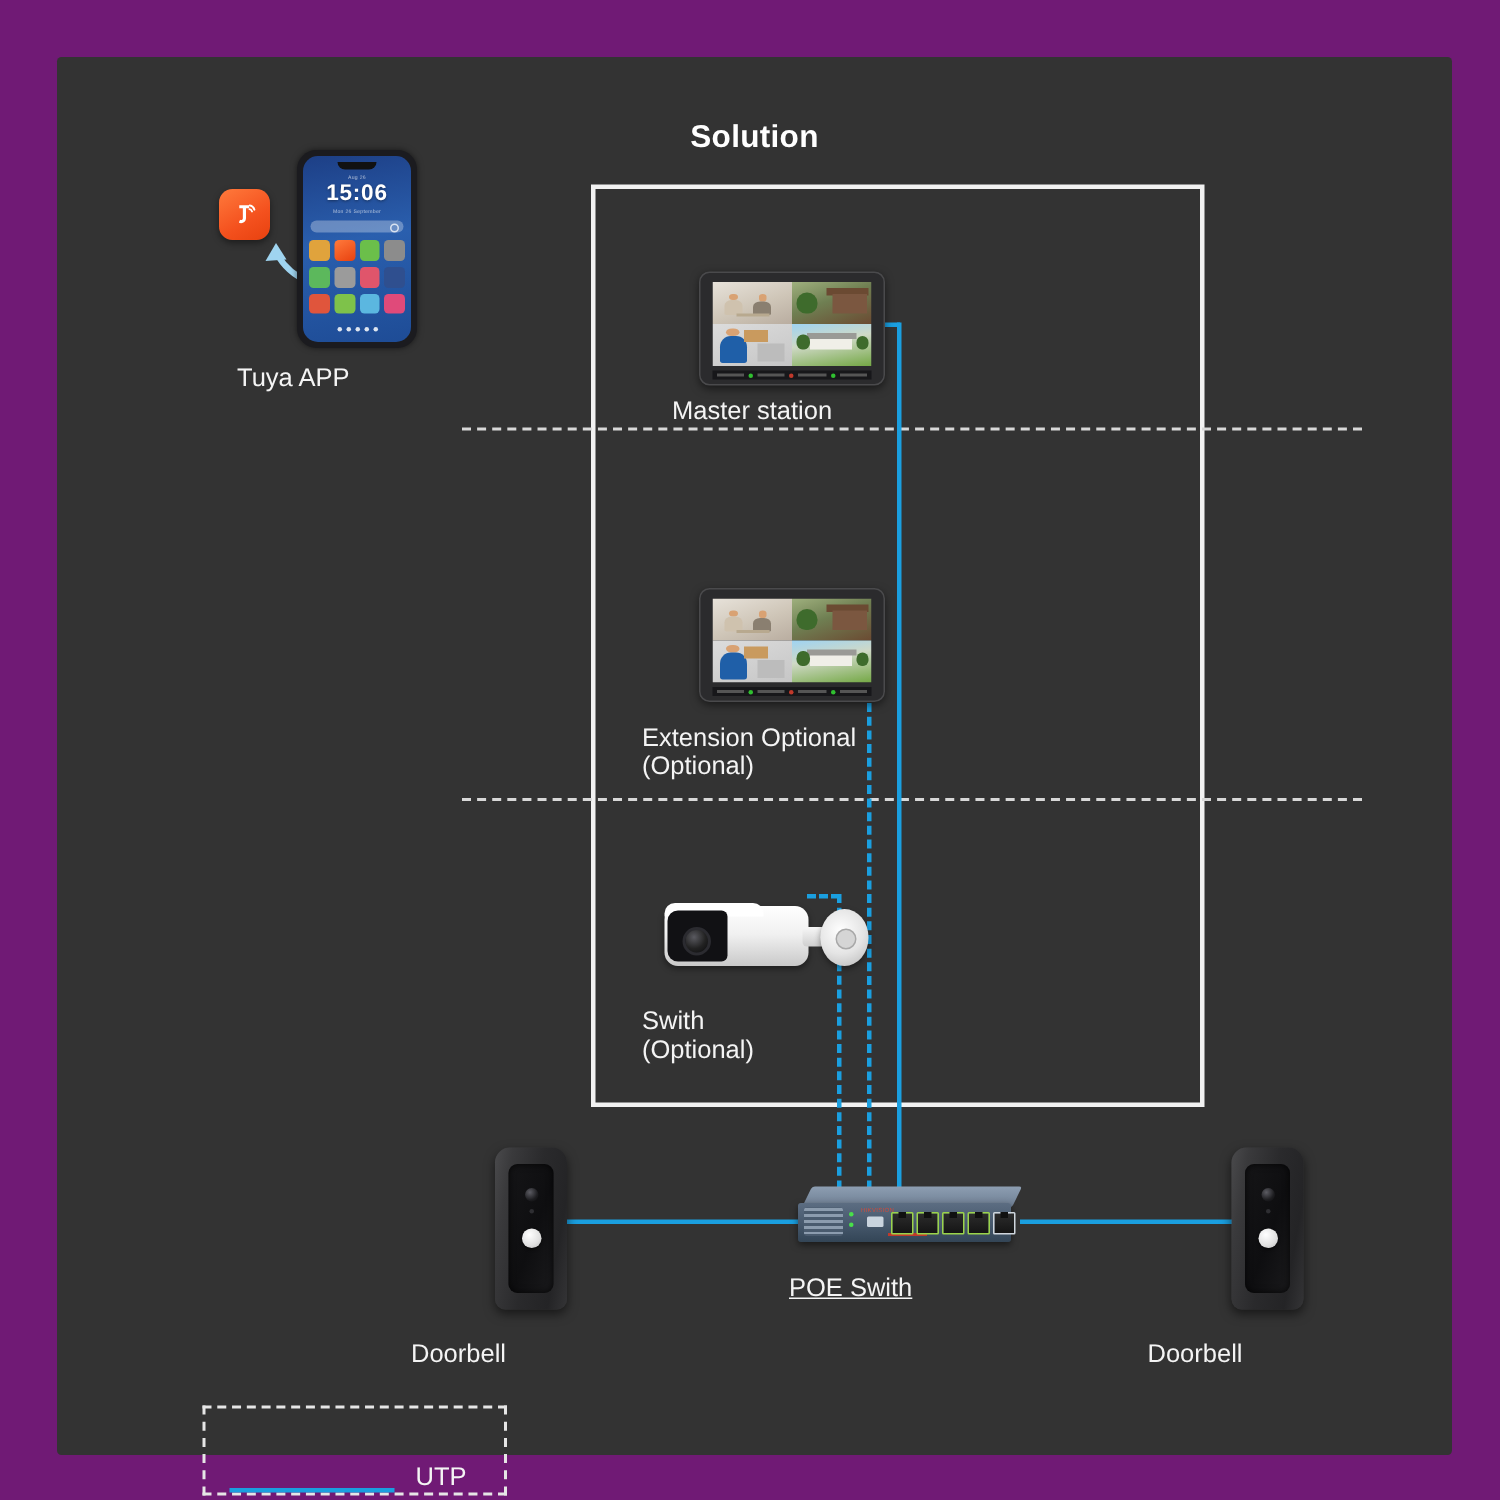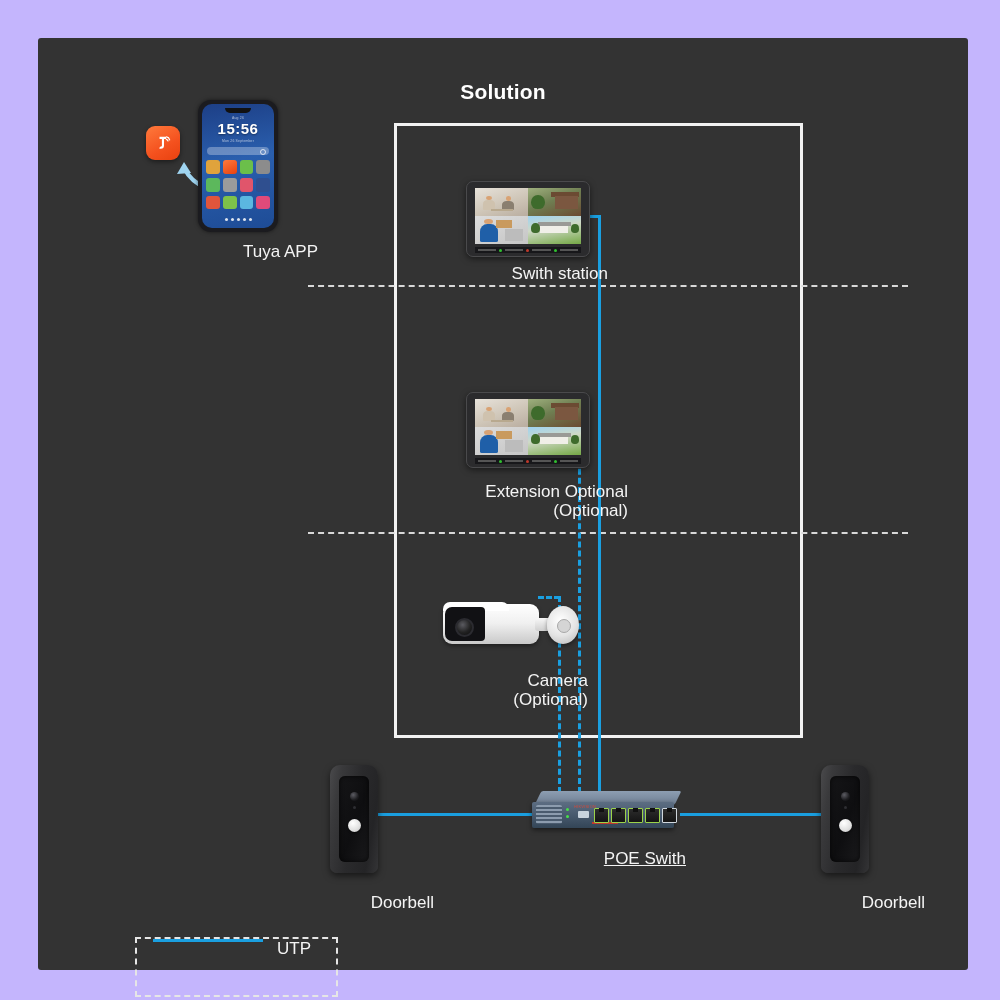--- a/index.html
+++ b/index.html
@@ -4,21 +4,21 @@
 <style>
   html, body {
     margin: 0;
     padding: 0;
     background: #ffffff;
   }
   #canvas {
     position: relative;
     width: 1000px;
     height: 1000px;
-    background: #c4b5fd;
+    background: #701a75;
     font-family: "Liberation Sans", sans-serif;
     overflow: hidden;
   }
   
   #panel {
     position: absolute;
     left: 38px;
     top: 38px;
     width: 930px;
     height: 932px;
@@ -76,21 +76,21 @@
     position: absolute;
     width: 0;
     border-left: 3px dashed #1a9fe0;
   }
 
   
   .dev-label {
     position: absolute;
     color: #f4f4f4;
     font-size: 17px;
-    text-align: right;
+    text-align: left;
     line-height: 1.12;
     white-space: pre-line;
   }
 
   
   #phone-wrap { position: absolute; left: 160px; top: 62px; width: 80px; height: 132px; }
   #phone-body {
     position: absolute; inset: 0;
     background: #1b1b1f;
     border-radius: 13px;
@@ -292,21 +292,21 @@
     border-radius: 50%;
     background: radial-gradient(circle at 38% 32%, #ffffff 0%, #e0e0e0 60%, #b8b8b8 100%);
     box-shadow: 0 1px 2px rgba(0,0,0,.6);
   }
 
   
   #legend {
     position: absolute; left: 97px; top: 899px; width: 203px; height: 60px;
     border: 2px dashed #e6e6e6;
     box-sizing: border-box;
-    display: flex; align-items: flex-start; gap: 14px; padding-left: 16px;
+    display: flex; align-items: flex-end; gap: 14px; padding-left: 16px;
   }
   #legend-line { width: 110px; height: 0; border-top: 3px solid #1a9fe0; }
   #legend-label { color: #f4f4f4; font-size: 17px; }
 </style>
 </head>
 <body>
 
 <div id="canvas">
 
   <div id="panel">
@@ -342,21 +342,21 @@
     <svg id="tuya-arrow" viewBox="0 0 60 46">
       <path d="M56 40 C 44 44, 20 38, 10 18" stroke="#9fd4f0" stroke-width="4" fill="none" stroke-linecap="round"></path>
       <path d="M10 12 L 3 24 L 17 23 Z" fill="#9fd4f0"></path>
     </svg>
 
     <div id="phone-wrap">
       <div id="phone-body"></div>
       <div id="phone-screen">
         <div id="phone-notch"></div>
         <div class="phone-microtext" style="top:12px;">Aug 26</div>
-        <div id="phone-clock">15:56</div>
+        <div id="phone-clock">15:06</div>
         <div class="phone-microtext" style="top:35px;">Mon 26 September</div>
         <div id="phone-search"></div>
         <div id="phone-grid">
           <div class="app-ico" style="background:#e0a33c"></div>
           <div class="app-ico" style="background:linear-gradient(150deg,#ff7a3c,#e8410f)"></div>
           <div class="app-ico" style="background:#6bbf4a"></div>
           <div class="app-ico" style="background:#8c8c8c"></div>
           <div class="app-ico" style="background:#5cb85c"></div>
           <div class="app-ico" style="background:#9b9b9b"></div>
           <div class="app-ico" style="background:#e0556b"></div>
@@ -408,21 +408,21 @@
       <div class="station-bar">
         <span class="bar-seg"></span>
           <span class="bar-dot"></span>
         <span class="bar-seg"></span>
           <span class="bar-dot" style="background:#c0392b"></span>
         <span class="bar-seg"></span>
           <span class="bar-dot"></span>
         <span class="bar-seg"></span>
       </div>
     </div>
-    <div class="dev-label" style="left:410px; top:226px; width:160px;">Swith station</div>
+    <div class="dev-label" style="left:410px; top:226px; width:160px;">Master station</div>
 
     <div class="station" style="left:428px; top:354px; width:124px; height:76px;">
       <div class="station-body"></div>
       <div class="station-screen">
         <div class="q q1">
           <div class="fig-head" style="left:22%; top:28%; width:11%; height:16%;"></div>
           <div class="fig-person" style="left:16%; top:44%; width:22%; height:34%; background:#cfc2ae;"></div>
           <div class="fig-head" style="left:58%; top:30%; width:11%; height:16%;"></div>
           <div class="fig-person" style="left:52%; top:46%; width:22%; height:32%; background:#8a7f70;"></div>
           <div class="fig-box" style="left:30%; top:74%; width:42%; height:10%; background:#b8a98f;"></div>
@@ -459,21 +459,21 @@
 (Optional)</div>
 
     <div id="camera-wrap">
       <div id="cam-barrel"></div>
       <div id="cam-sunshade"></div>
       <div id="cam-lens-housing"></div>
       <div id="cam-lens"></div>
       <div id="cam-neck"></div>
       <div id="cam-mount"></div>
     </div>
-    <div class="dev-label" style="left:390px; top:633px; width:160px;">Camera
+    <div class="dev-label" style="left:390px; top:633px; width:160px;">Swith
 (Optional)</div>
 
     <div id="poe-wrap">
       <div id="poe-top"></div>
       <div id="poe-front">
         <div id="poe-vents"></div>
         <div class="poe-led" style="left:34px; top:6px;"></div>
         <div class="poe-led" style="left:34px; top:13px;"></div>
         <div id="poe-brand">HIKVISION</div>
         <div id="poe-lcd"></div>

